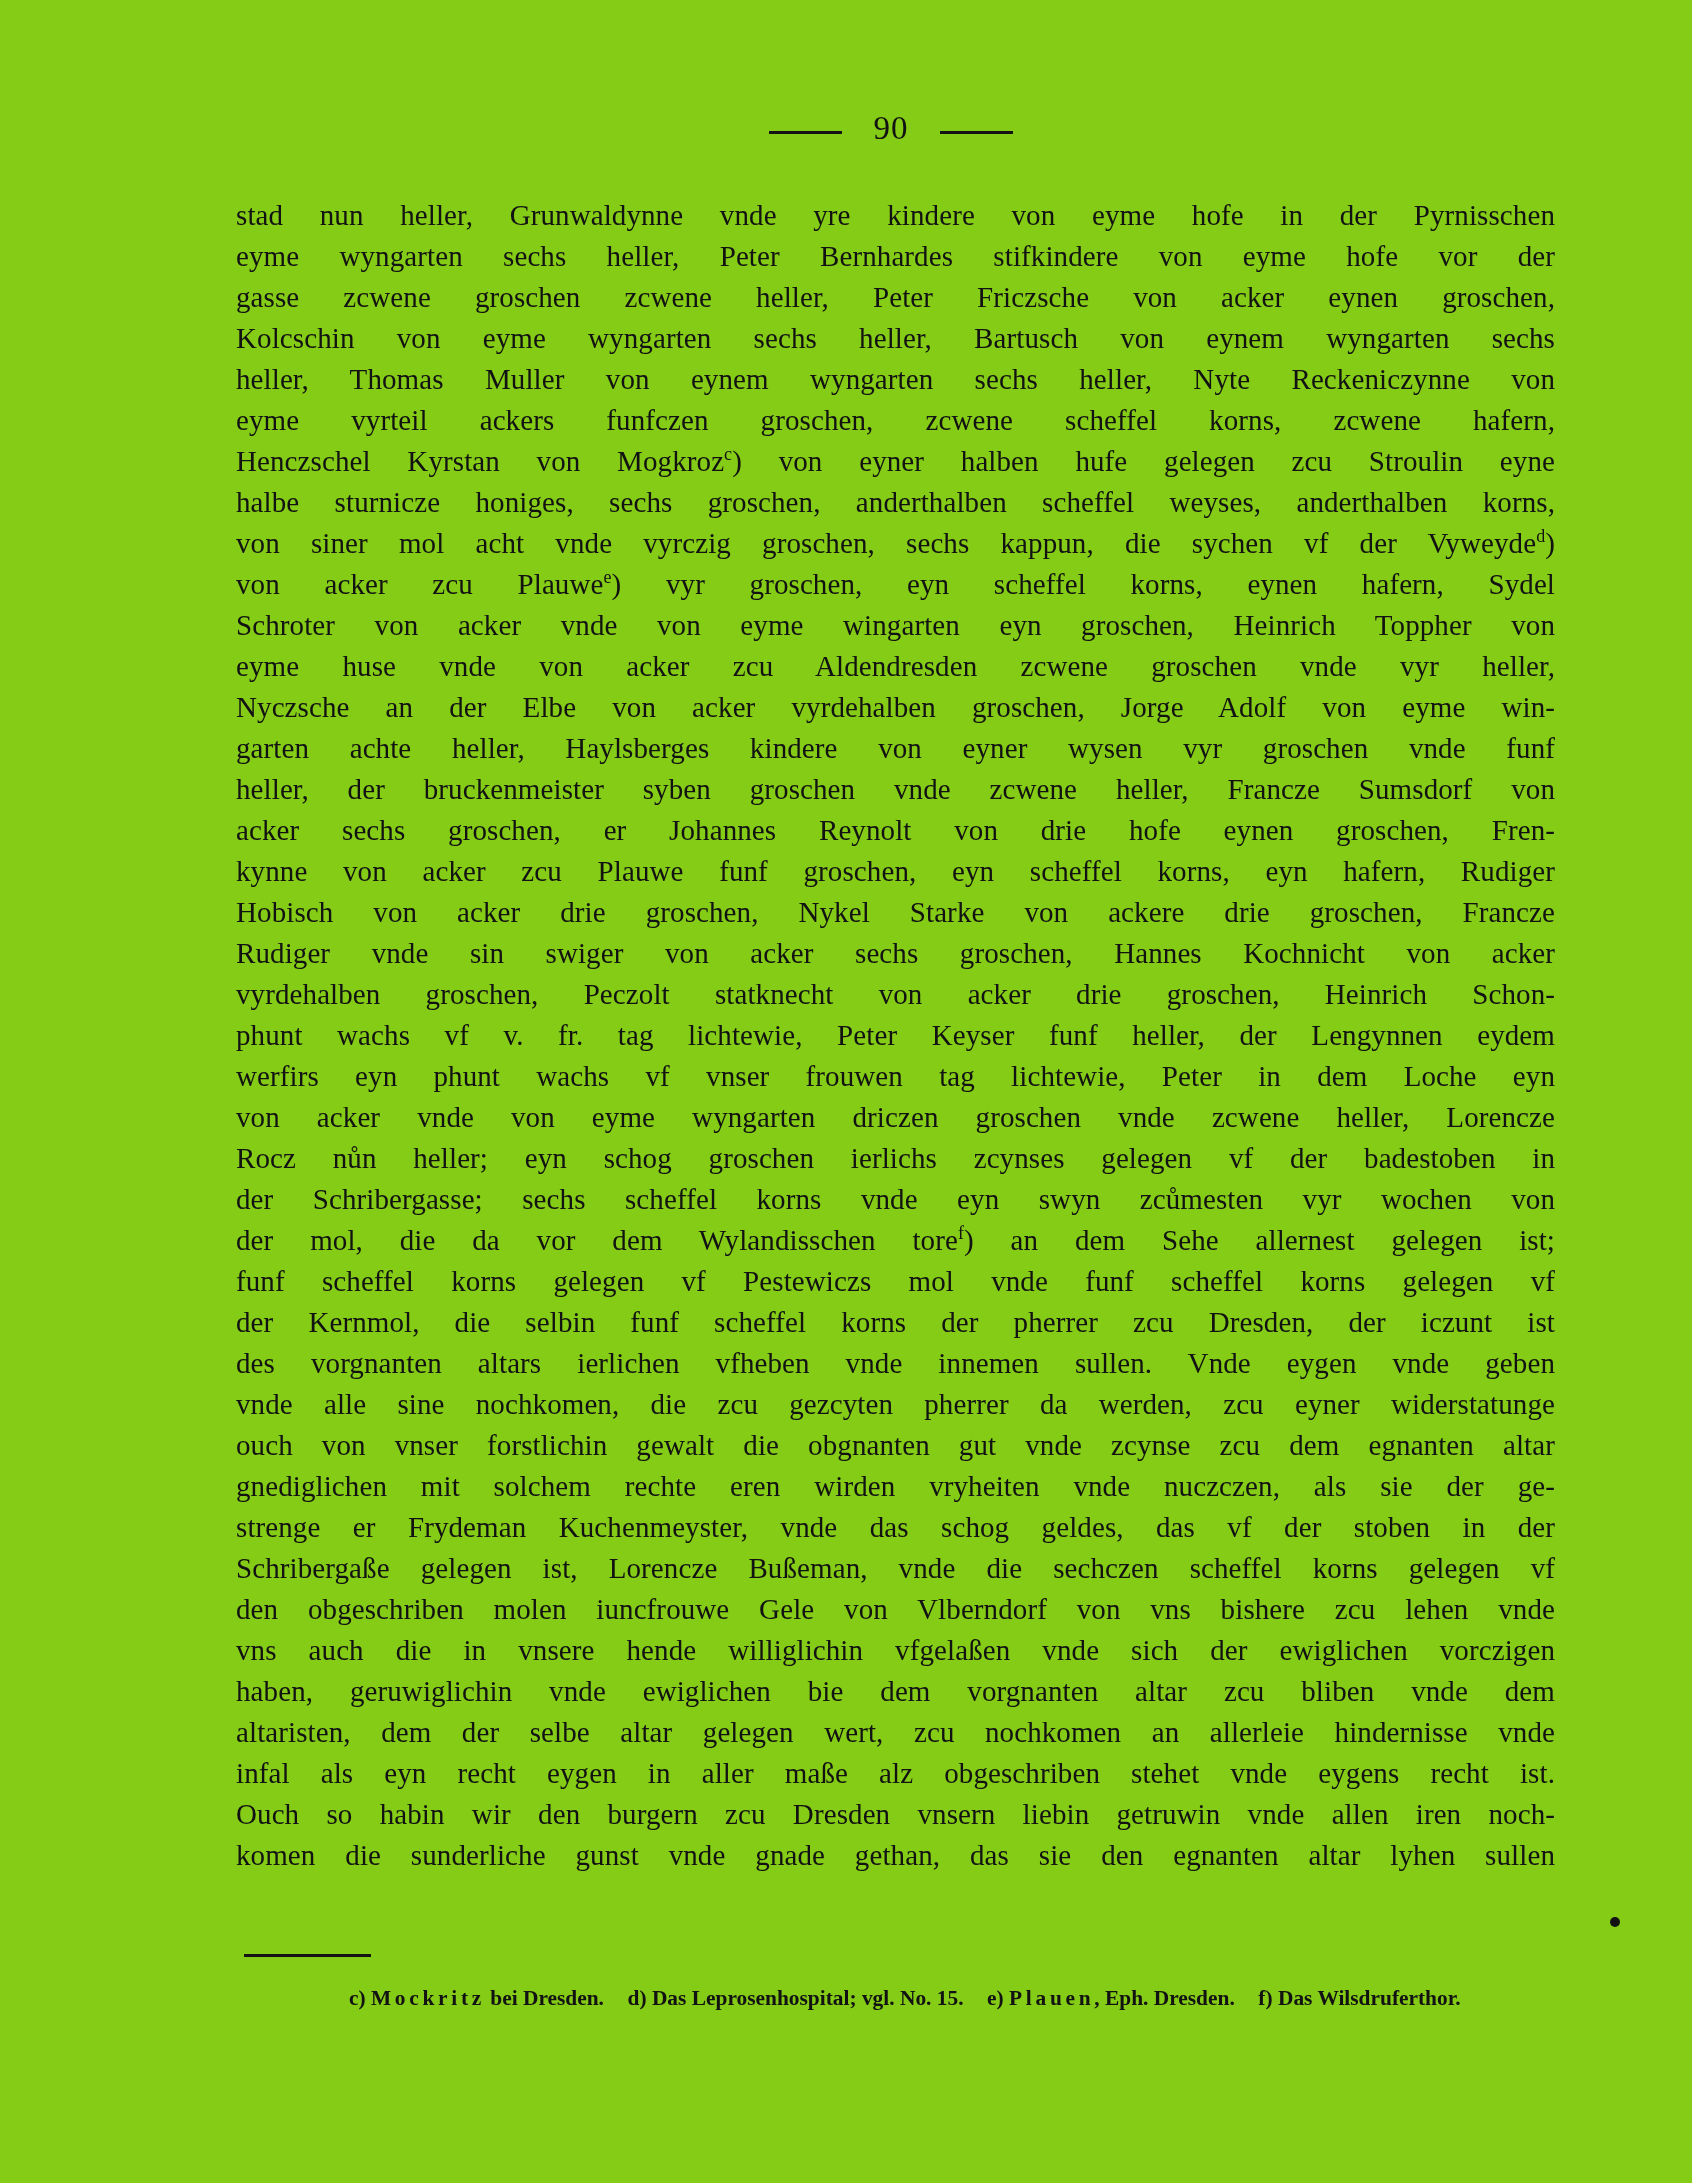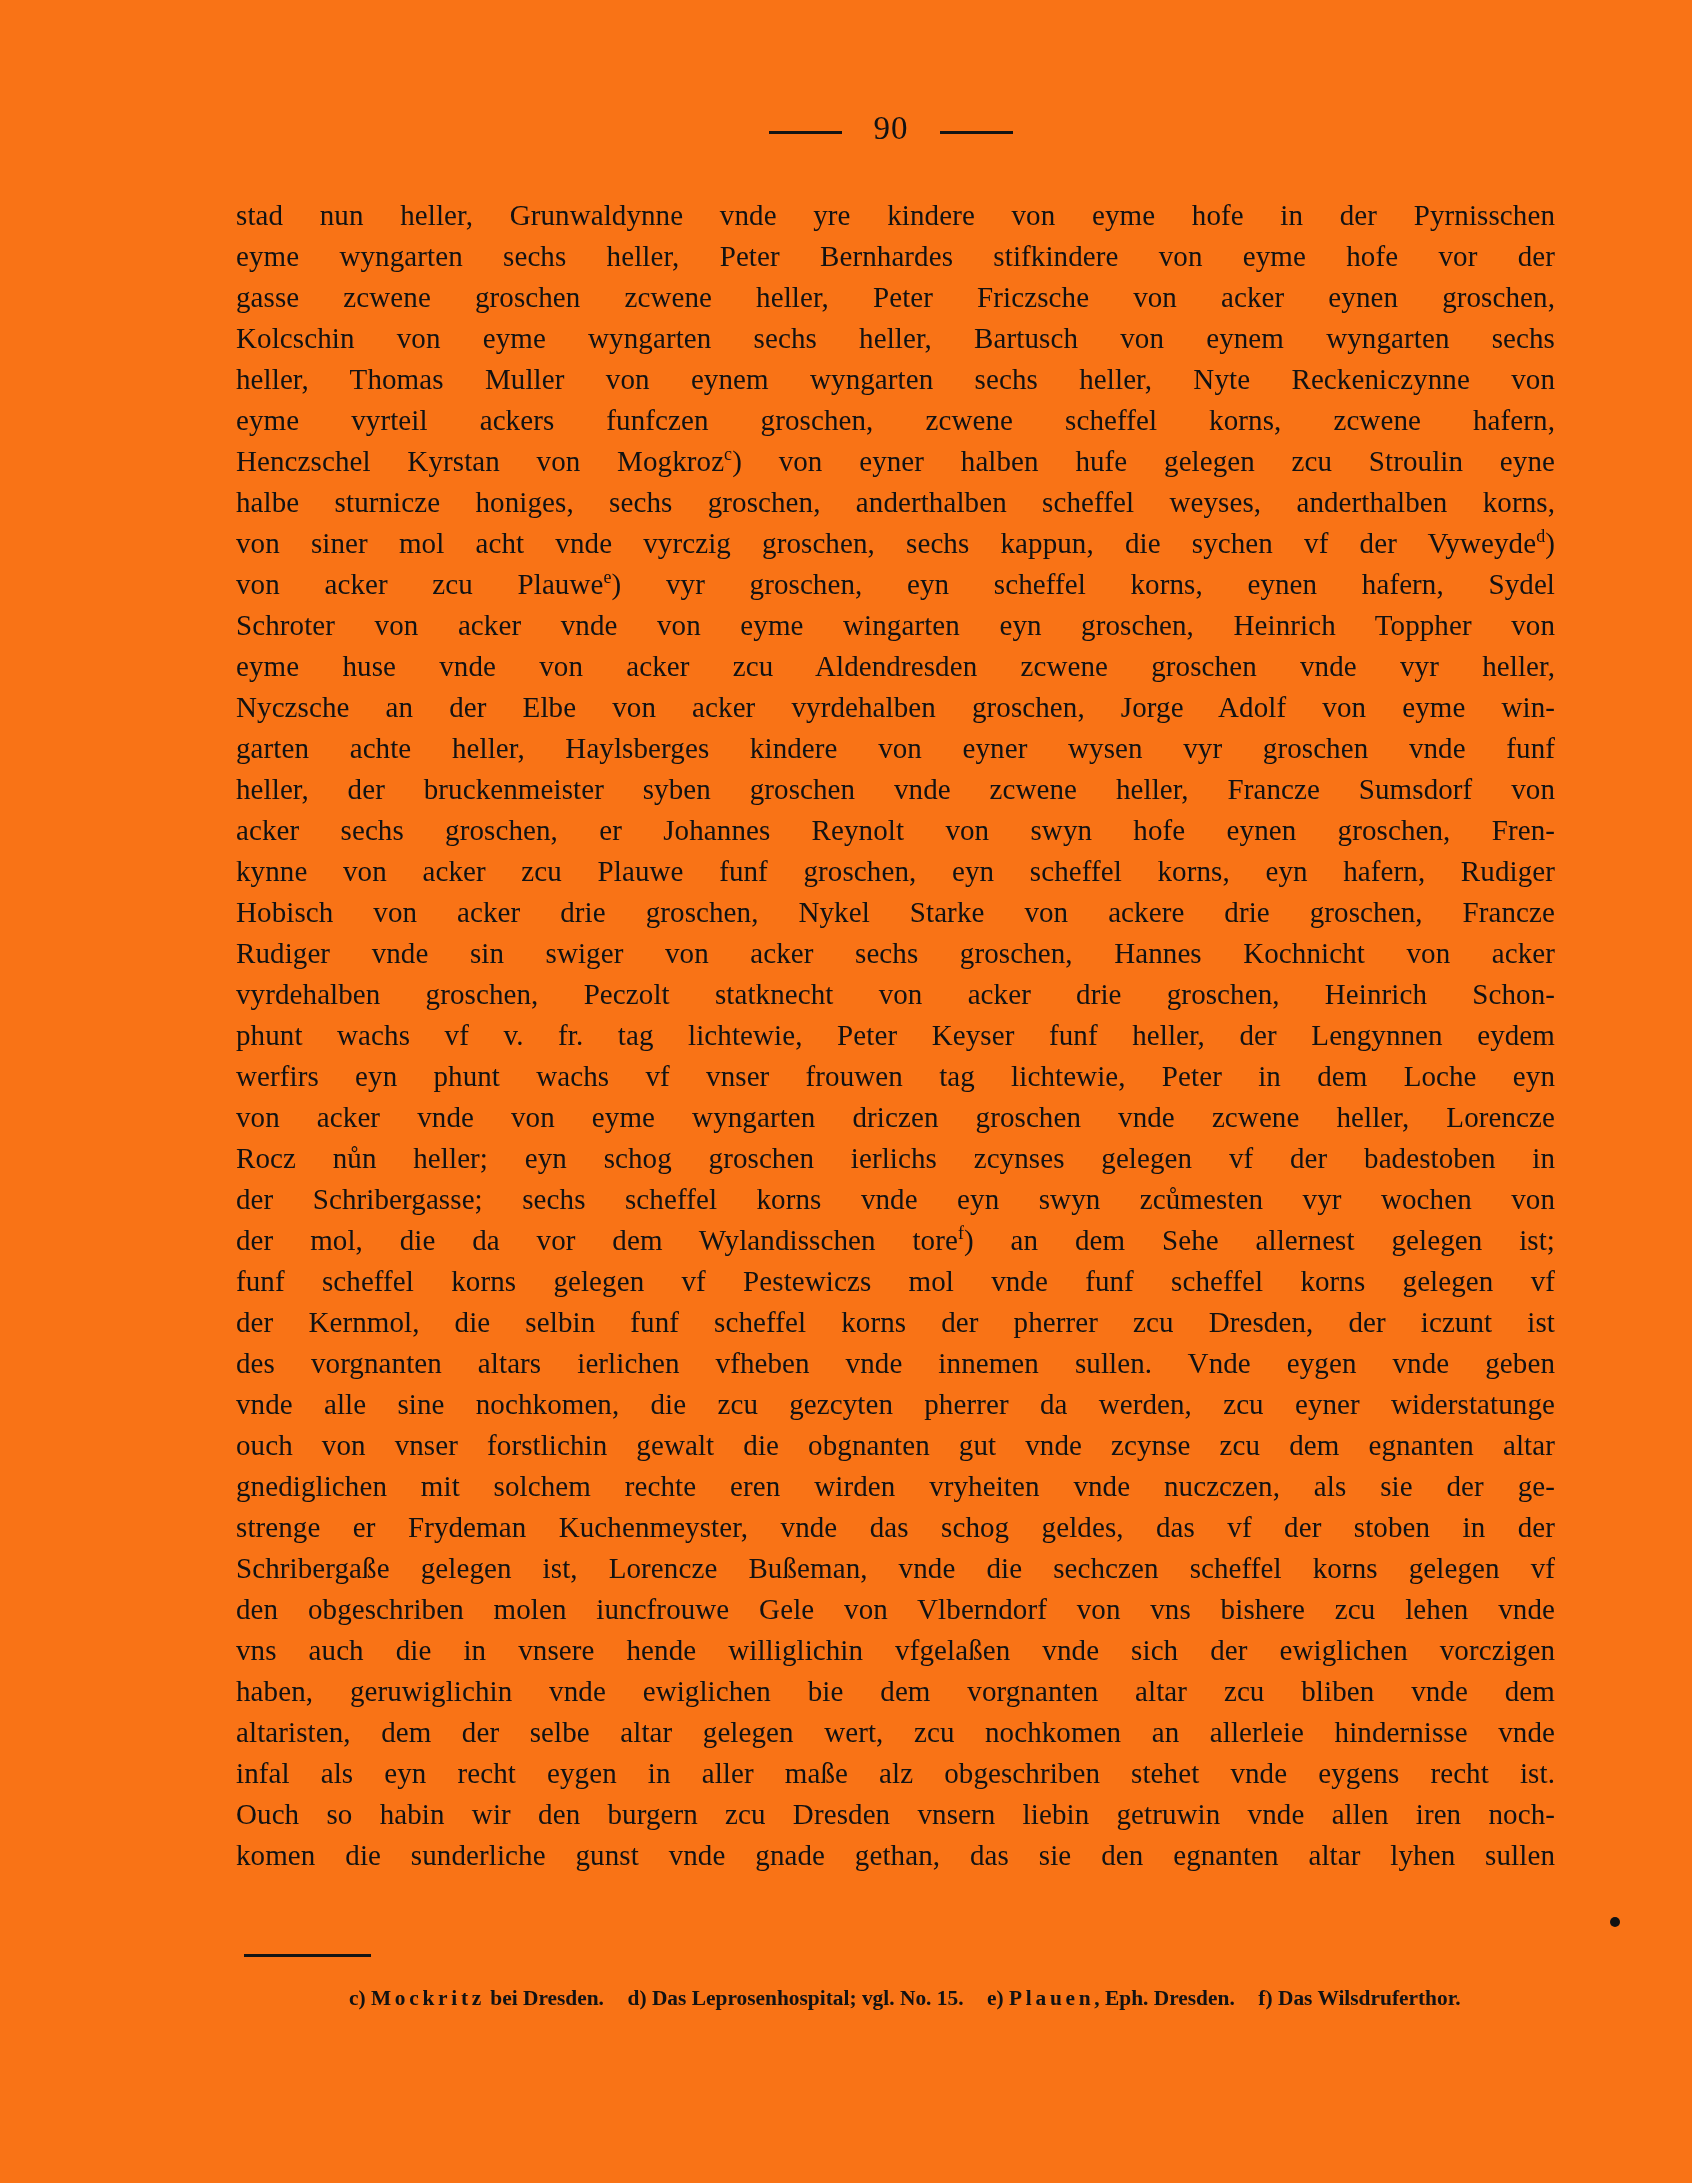--- a/index.html
+++ b/index.html
@@ -4,21 +4,21 @@
 <style>
   html, body {
     margin: 0;
     padding: 0;
     background: #ffffff;
   }
   .page {
     position: relative;
     width: 1692px;
     height: 2183px;
-    background: #f97316;
+    background: #84cc16;
     font-family: "Liberation Serif", "DejaVu Serif", serif;
     color: #121212;
     overflow: hidden;
   }
 
   
   .running-head {
     position: absolute;
     top: 110px;
     left: 45px;
@@ -115,21 +115,21 @@
       <div class="line">eyme vyrteil ackers funfczen groschen, zcwene scheffel korns, zcwene hafern,</div>
       <div class="line">Henczschel Kyrstan von Mogkroz<sup>c</sup>) von eyner halben hufe gelegen zcu Stroulin eyne</div>
       <div class="line">halbe sturnicze honiges, sechs groschen, anderthalben scheffel weyses, anderthalben korns,</div>
       <div class="line">von siner mol acht vnde vyrczig groschen, sechs kappun, die sychen vf der Vyweyde<sup>d</sup>)</div>
       <div class="line">von acker zcu Plauwe<sup>e</sup>) vyr groschen, eyn scheffel korns, eynen hafern, Sydel</div>
       <div class="line">Schroter von acker vnde von eyme wingarten eyn groschen, Heinrich Toppher von</div>
       <div class="line">eyme huse vnde von acker zcu Aldendresden zcwene groschen vnde vyr heller,</div>
       <div class="line">Nyczsche an der Elbe von acker vyrdehalben groschen, Jorge Adolf von eyme win-</div>
       <div class="line">garten achte heller, Haylsberges kindere von eyner wysen vyr groschen vnde funf</div>
       <div class="line">heller, der bruckenmeister syben groschen vnde zcwene heller, Francze Sumsdorf von</div>
-      <div class="line">acker sechs groschen, er Johannes Reynolt von swyn hofe eynen groschen, Fren-</div>
+      <div class="line">acker sechs groschen, er Johannes Reynolt von drie hofe eynen groschen, Fren-</div>
       <div class="line">kynne von acker zcu Plauwe funf groschen, eyn scheffel korns, eyn hafern, Rudiger</div>
       <div class="line">Hobisch von acker drie groschen, Nykel Starke von ackere drie groschen, Francze</div>
       <div class="line">Rudiger vnde sin swiger von acker sechs groschen, Hannes Kochnicht von acker</div>
       <div class="line">vyrdehalben groschen, Peczolt statknecht von acker drie groschen, Heinrich Schon-</div>
       <div class="line">phunt wachs vf v. fr. tag lichtewie, Peter Keyser funf heller, der Lengynnen eydem</div>
       <div class="line">werfirs eyn phunt wachs vf vnser frouwen tag lichtewie, Peter in dem Loche eyn</div>
       <div class="line">von acker vnde von eyme wyngarten driczen groschen vnde zcwene heller, Lorencze</div>
       <div class="line">Rocz nůn heller; eyn schog groschen ierlichs zcynses gelegen vf der badestoben in</div>
       <div class="line">der Schribergasse; sechs scheffel korns vnde eyn swyn zcůmesten vyr wochen von</div>
       <div class="line">der mol, die da vor dem Wylandisschen tore<sup>f</sup>) an dem Sehe allernest gelegen ist;</div>

